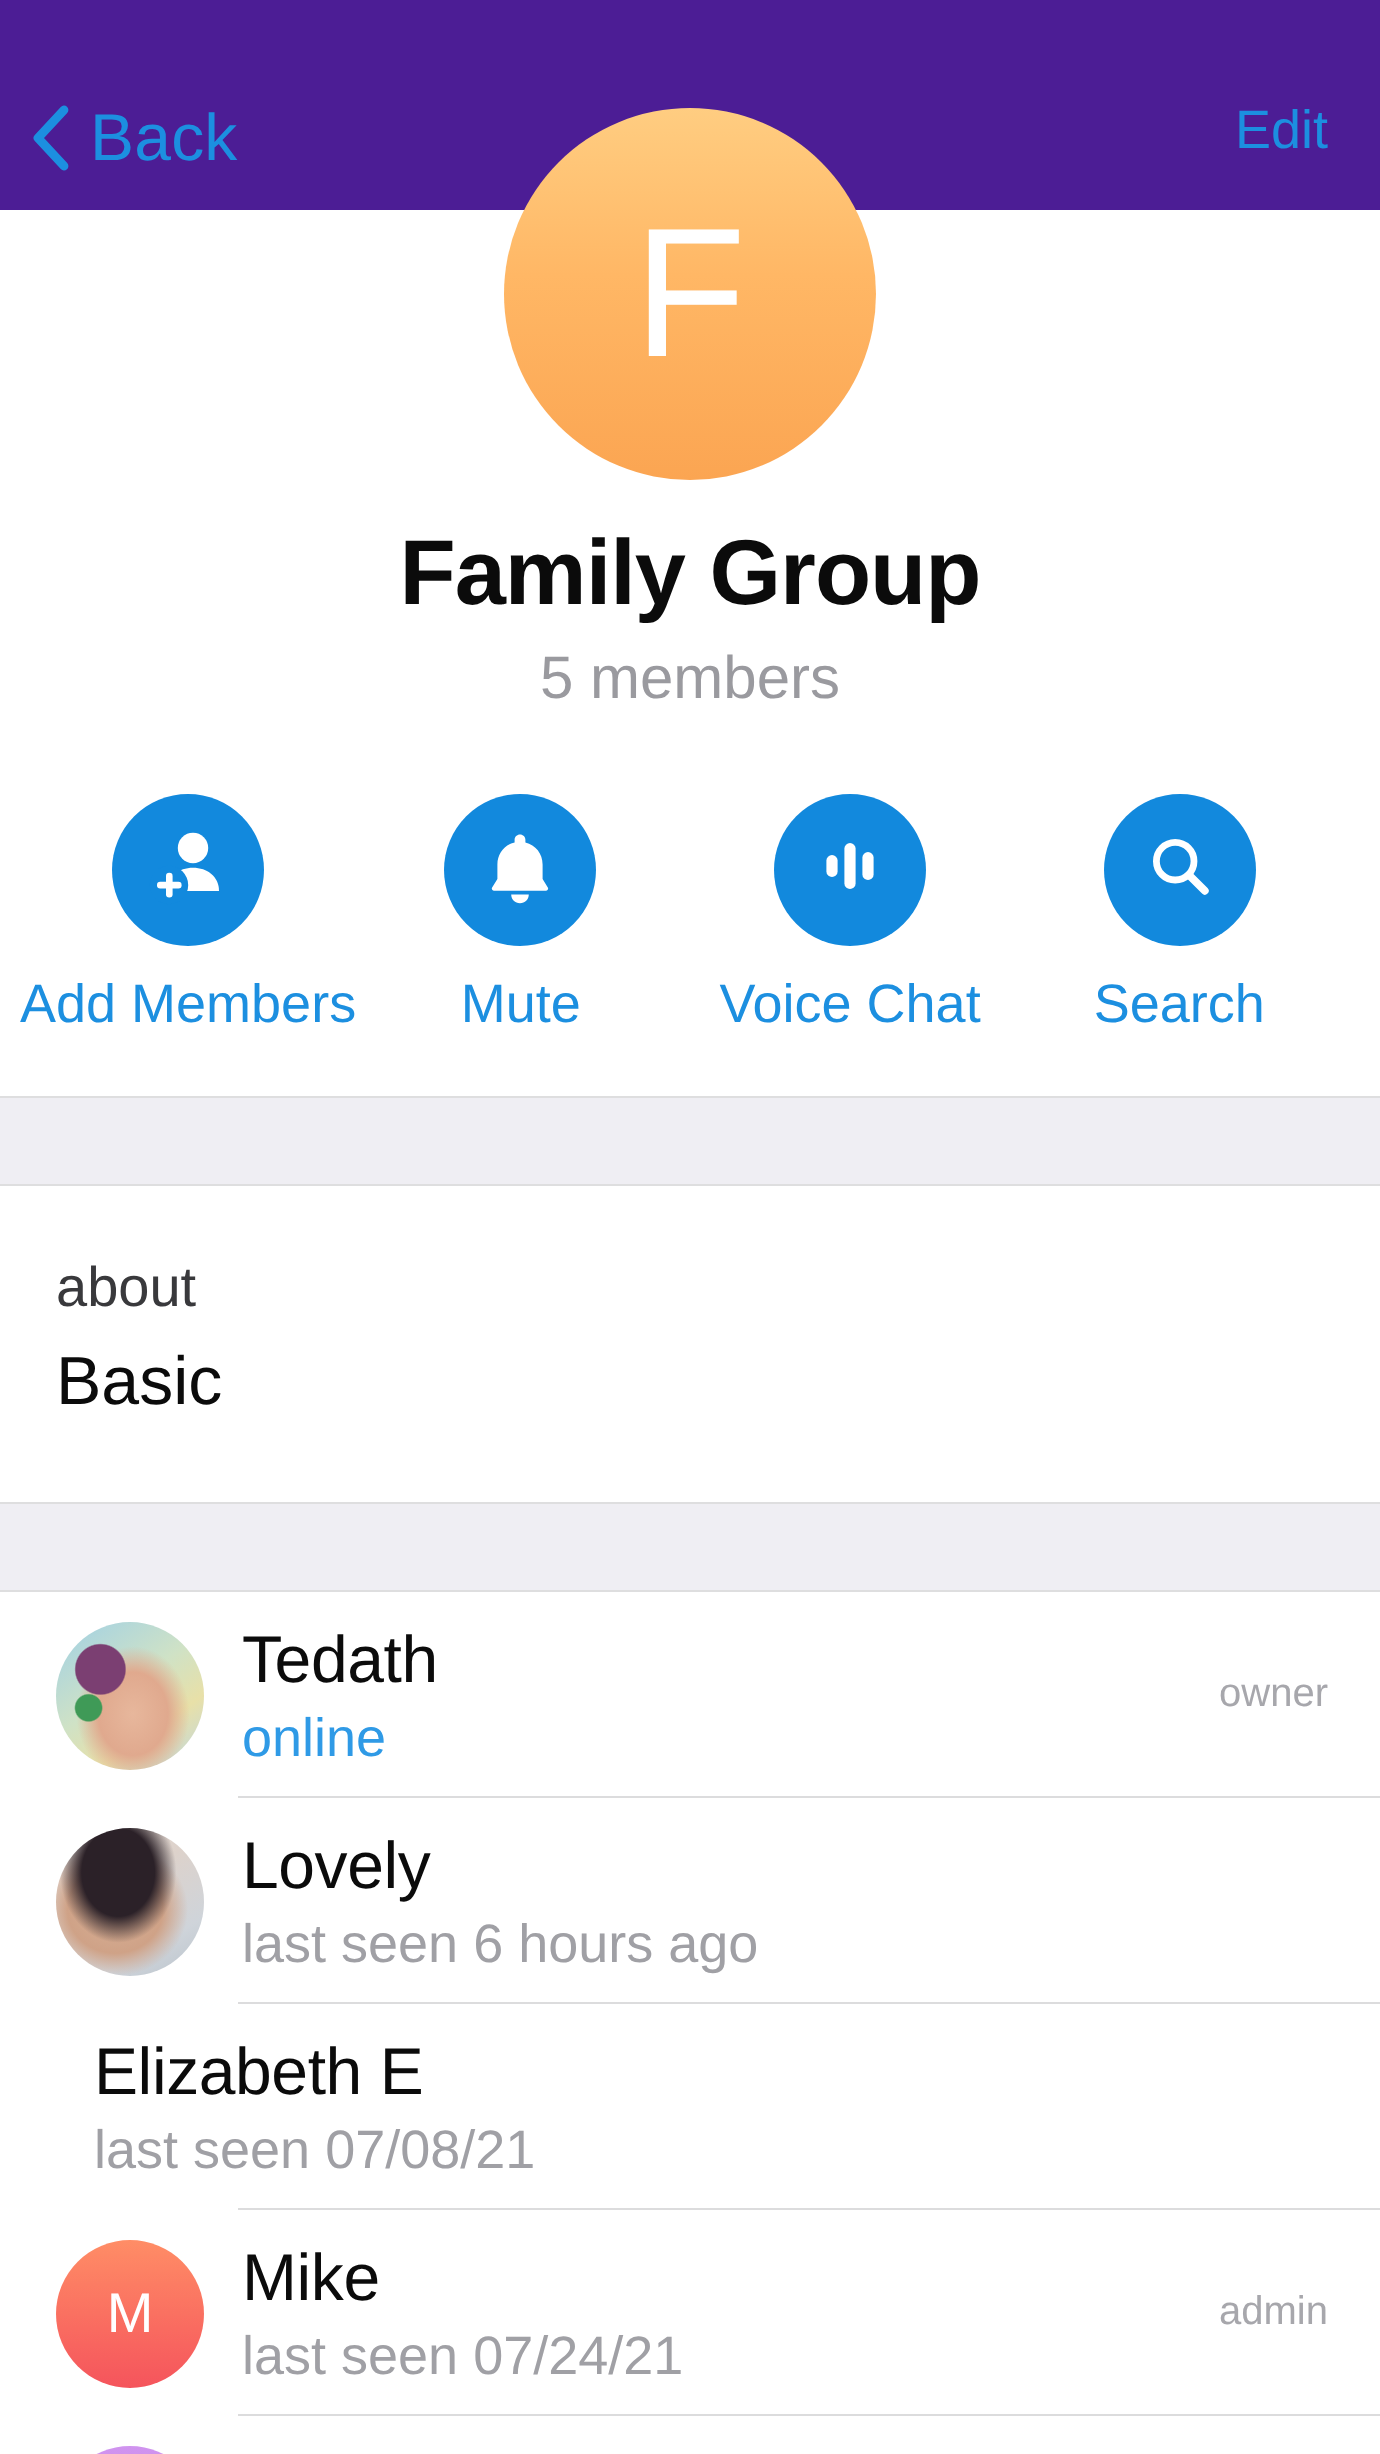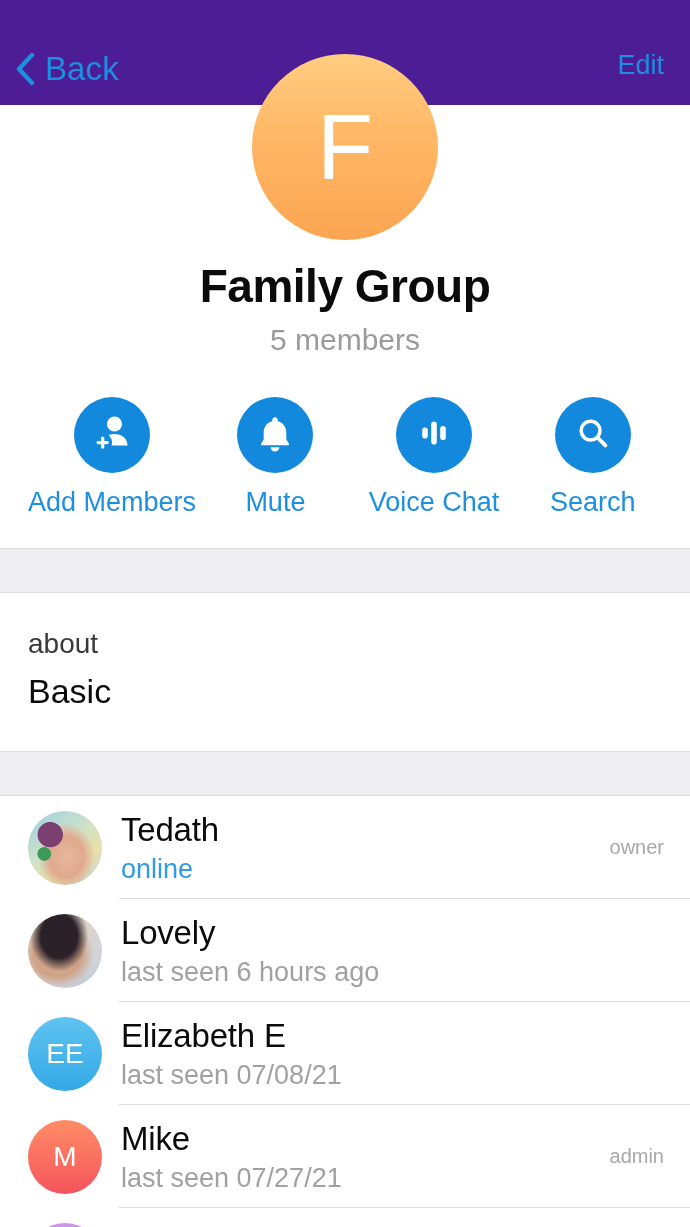--- a/index.html
+++ b/index.html
@@ -40,21 +40,21 @@
     font-size:46px; font-weight:700; color:#0b0b0b;
     letter-spacing:-.5px; margin-top:-32px;
   }
   .group-sub{
     font-size:30px; color:#9a9a9f; margin-top:10px;
   }
 
   
   .actions{
     display:flex; justify-content:center; gap:0;
-    margin-top:40px; padding:0 18px 30px 28px;
+    margin-top:40px; padding:0 18px 30px 10px;
   }
   .action{
     flex:1; display:flex; flex-direction:column; align-items:center; cursor:pointer;
   }
   .action-circle{
     width:76px; height:76px; border-radius:50%;
     background:#1289dd;
     display:flex; align-items:center; justify-content:center;
   }
   .action-label{
@@ -223,38 +223,35 @@
       <div class="m-avatar av-photo photo-lovely"></div>
       <div class="m-text">
         <div class="m-name">Lovely</div>
         <div class="m-status">last seen 6 hours ago</div>
       </div>
       <div class="m-role"></div>
       <div class="divider"></div>
     </div>
 
     <div class="member">
-      <div class="m-avatar av-ee">
-        <span>EE</span>
-      </div>
       <div class="m-text">
         <div class="m-name">Elizabeth E</div>
         <div class="m-status">last seen 07/08/21</div>
       </div>
       <div class="m-role"></div>
       <div class="divider"></div>
     </div>
 
     <div class="member">
       <div class="m-avatar av-m">
         <span>M</span>
       </div>
       <div class="m-text">
         <div class="m-name">Mike</div>
-        <div class="m-status">last seen 07/27/21</div>
+        <div class="m-status">last seen 07/24/21</div>
       </div>
       <div class="m-role">admin</div>
       <div class="divider"></div>
     </div>
 
     <div class="member">
       <div class="m-avatar av-a">
         
       </div>
       <div class="m-text">

